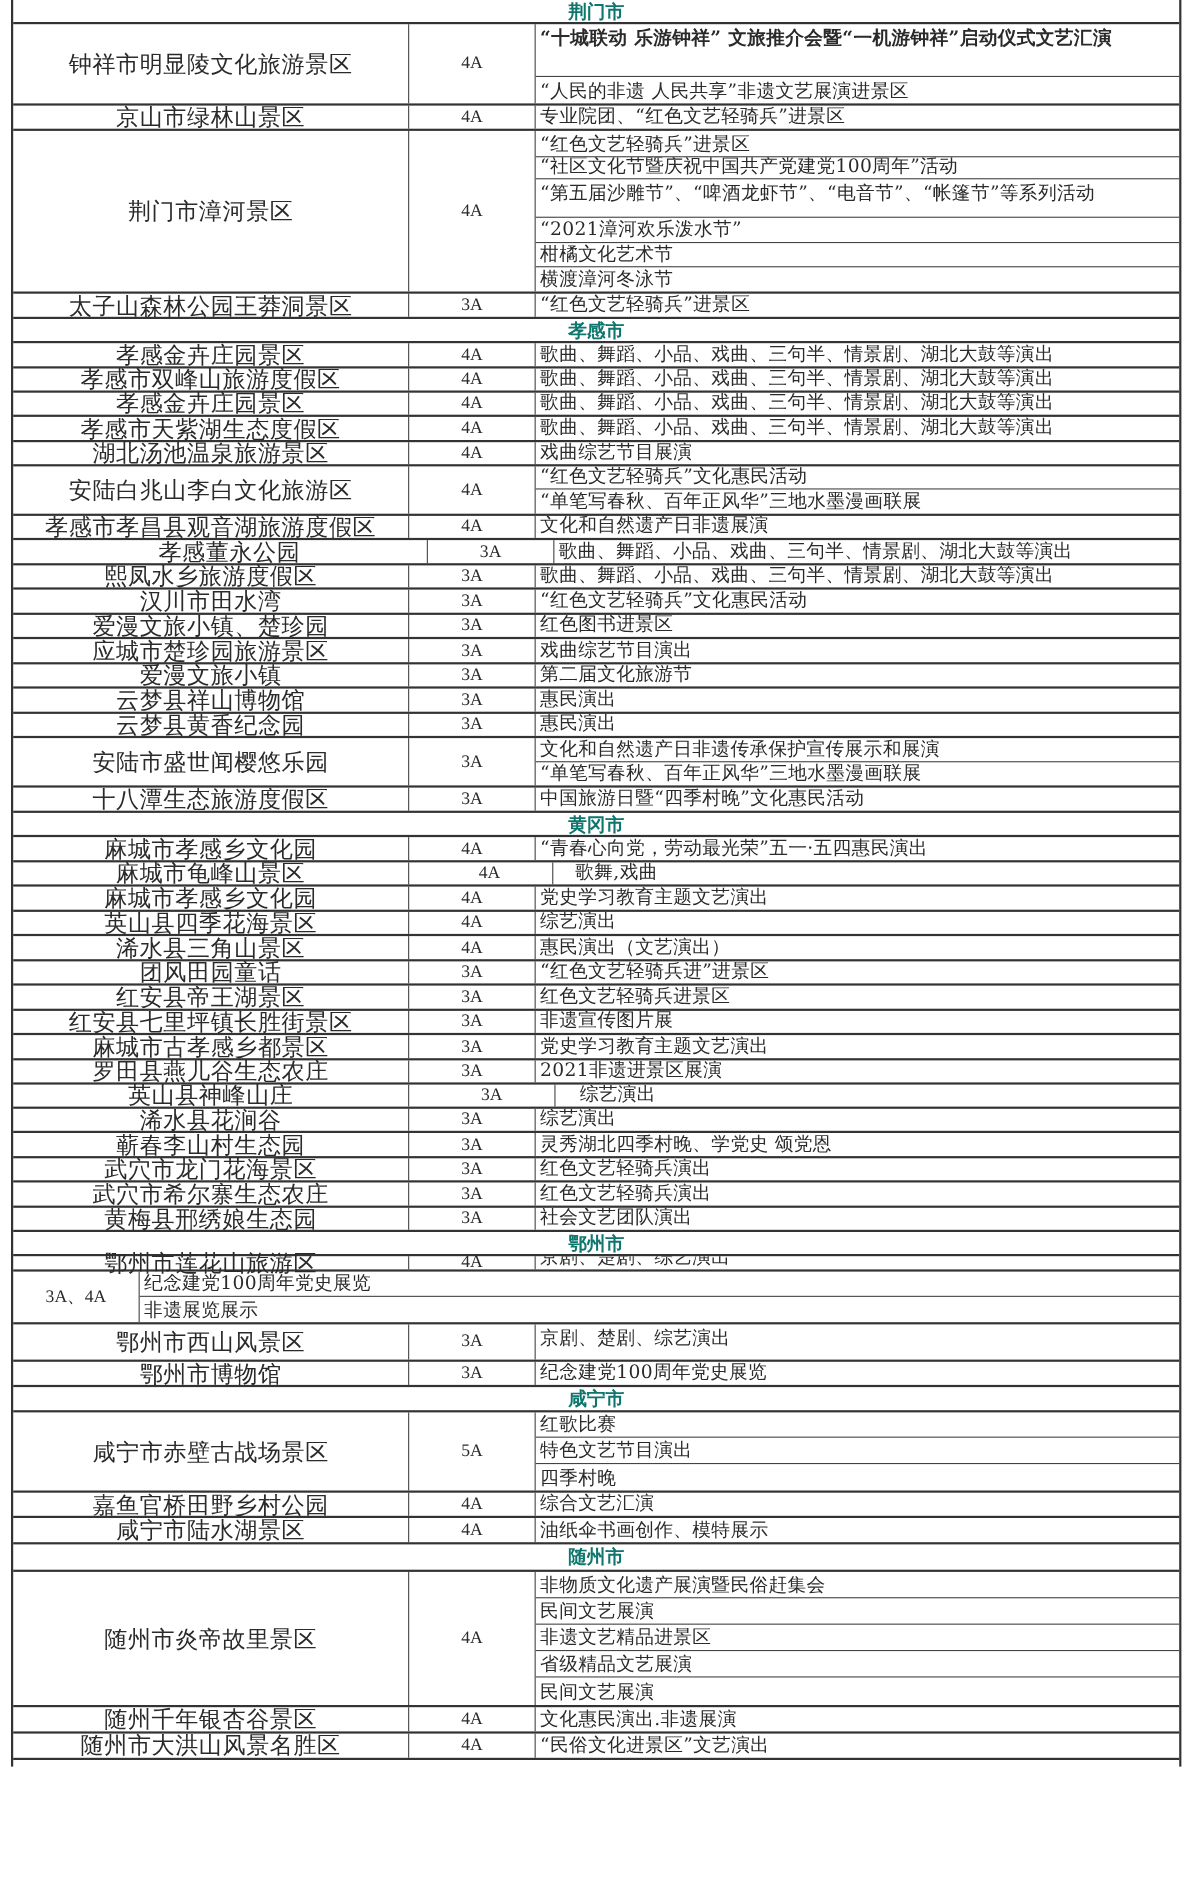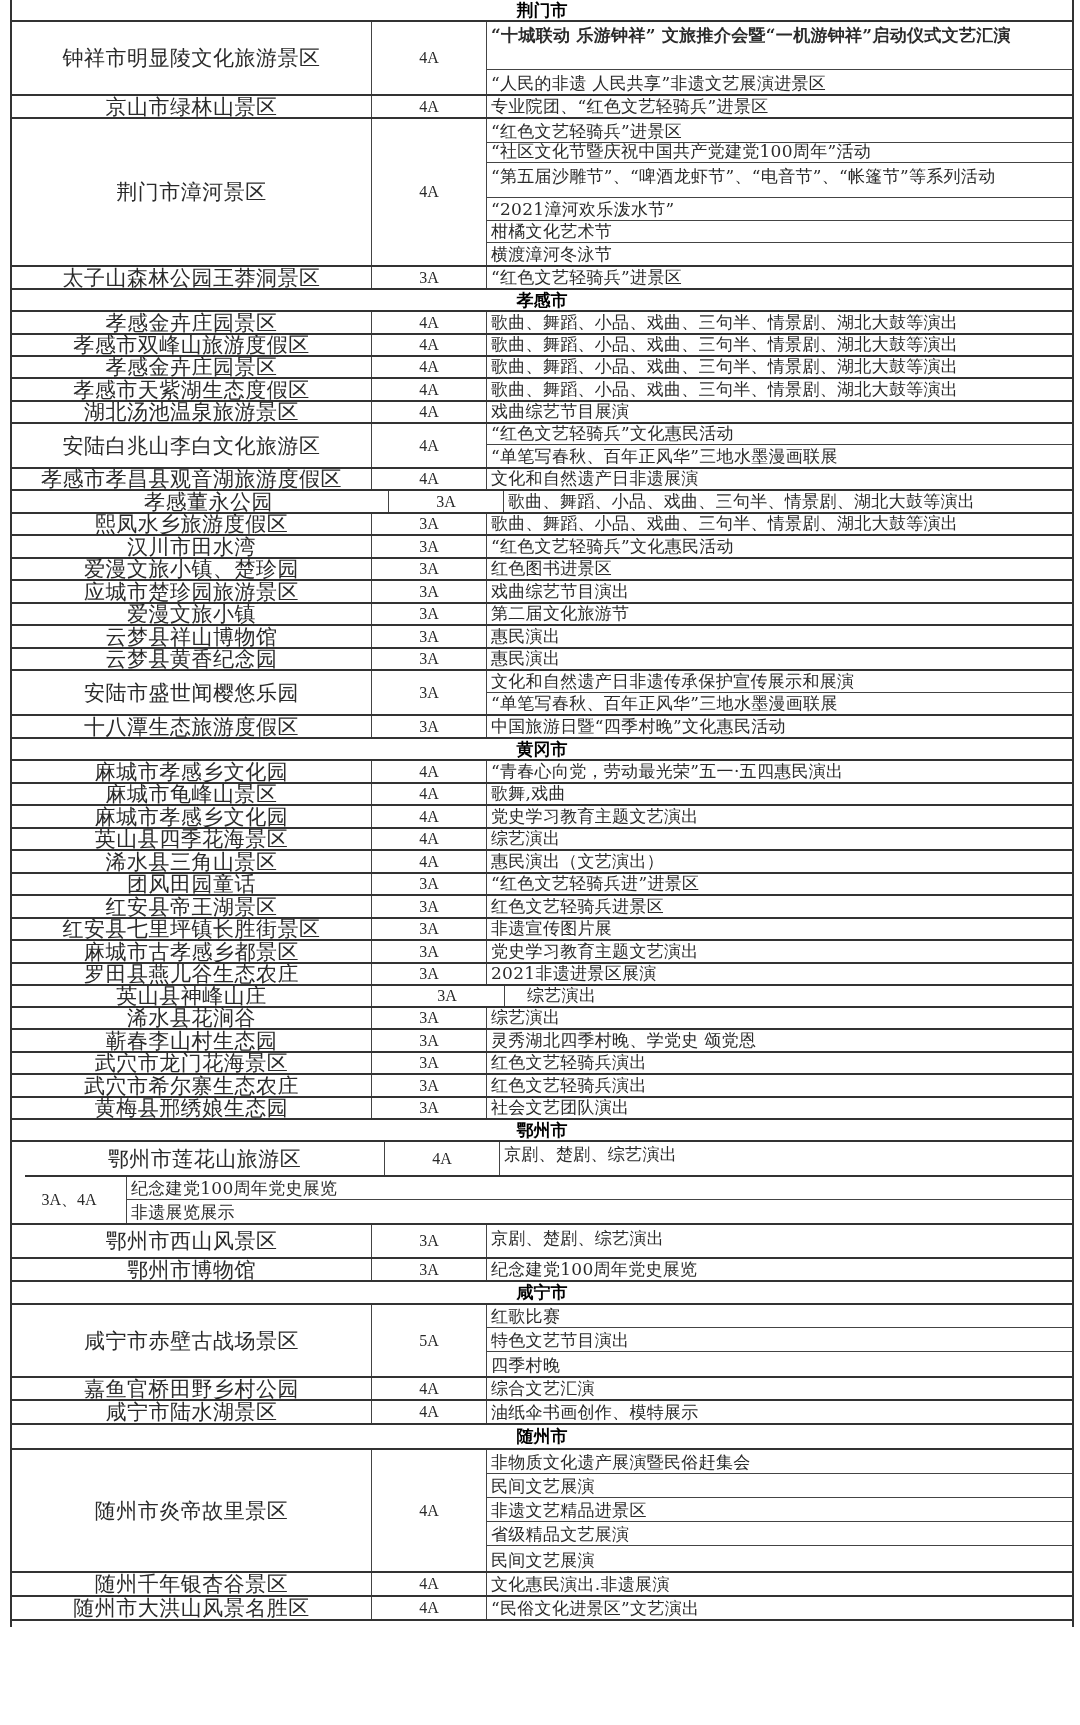--- a/index.html
+++ b/index.html
@@ -1,21 +1,21 @@
 <!DOCTYPE html>
 <html><head>
 <meta charset="utf-8">
 <style>
   html, body { margin:0; padding:0; background:#fff; }
   body { width:1080px; height:1725px; overflow:hidden; position:relative;
          font-family:"DejaVu Serif","Liberation Serif",serif; color:#2a2a2a; }
   #table { position:absolute; left:10px; top:0; width:1060px;
            border-left:2px solid #333; border-right:2px solid #333; }
   .section { display:flex; align-items:center; justify-content:center;
-             border-bottom:2px solid #333; font-size:17px; font-weight:bold; color:#000000;
+             border-bottom:2px solid #333; font-size:17px; font-weight:bold; color:#0f766e;
              box-sizing:border-box; }
   .row { display:flex; border-bottom:2px solid #333; box-sizing:border-box; }
   .c-name { width:360px; flex:none; display:flex; align-items:center; justify-content:center;
             border-right:1.5px solid #444; font-size:21px; letter-spacing:0.5px; box-sizing:border-box;
             text-align:center; line-height:20px; }
   .c-grade { width:115px; flex:none; display:flex; align-items:center; justify-content:center;
              border-right:1.5px solid #444; font-size:16px; box-sizing:border-box; font-family:"Liberation Serif",serif; }
   .c-acts { flex:1; display:flex; flex-direction:column; }
   .act { border-bottom:1.5px solid #444; display:flex; align-items:flex-end; padding:0 6px 0 4px;
          font-size:17px; line-height:22px; box-sizing:border-box; letter-spacing:0.3px; overflow:hidden; }
@@ -184,21 +184,21 @@
       </div>
     </div>
     <div class="section" style="height: 22px;">黄冈市</div>
     <div class="row" style="height: 23px;">
       <div class="c-name">麻城市孝感乡文化园</div>
       <div class="c-grade">4A</div>
       <div class="c-acts">
         <div class="act" style="height: 23px;">“青春心向党，劳动最光荣”五一·五四惠民演出</div>
       </div>
     </div>
-    <div class="row" style="height: 22px;">
+    <div class="row" style="height: 22px; gap: 16px;">
       <div class="c-name">麻城市龟峰山景区</div>
       <div class="c-grade">4A</div>
       <div class="c-acts">
         <div class="act" style="height: 22px;">歌舞,戏曲</div>
       </div>
     </div>
     <div class="row" style="height: 23px;">
       <div class="c-name">麻城市孝感乡文化园</div>
       <div class="c-grade">4A</div>
       <div class="c-acts">
@@ -290,21 +290,21 @@
       </div>
     </div>
     <div class="row" style="height: 22px;">
       <div class="c-name">黄梅县邢绣娘生态园</div>
       <div class="c-grade">3A</div>
       <div class="c-acts">
         <div class="act" style="height: 22px;">社会文艺团队演出</div>
       </div>
     </div>
     <div class="section" style="height: 22px;">鄂州市</div>
-    <div class="row" style="height: 35px; margin-left: 13px;">
+    <div class="row" style="height: 14px;">
       <div class="c-name">鄂州市莲花山旅游区</div>
       <div class="c-grade">4A</div>
       <div class="c-acts">
         <div class="act" style="height: 23px;">京剧、楚剧、综艺演出</div>
       </div>
     </div>
     <div class="row" style="height: 48px;">
       <div class="c-grade">3A、4A</div>
       <div class="c-acts">
         <div class="act" style="height: 24px;">纪念建党100周年党史展览</div>

